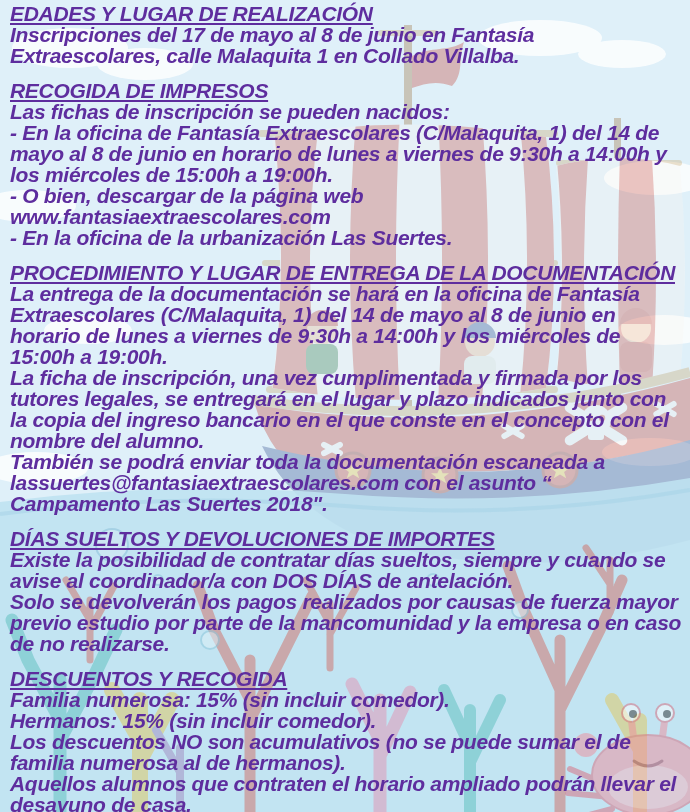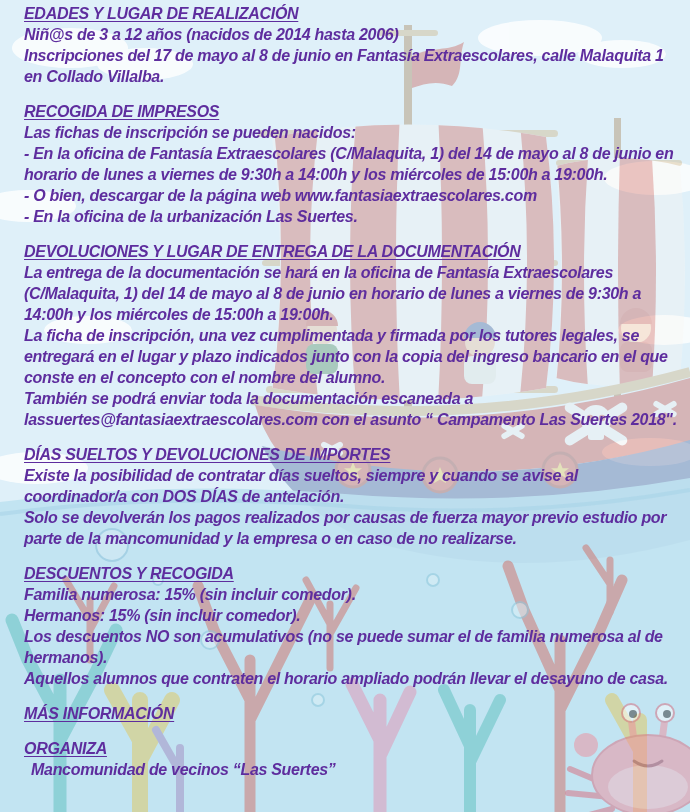--- a/index.html
+++ b/index.html
@@ -9,24 +9,23 @@
     font-family:"Liberation Sans",sans-serif;
   }
   .bg{position:absolute;inset:0;z-index:0;}
   .content{
     position:absolute;inset:0;z-index:1;
     box-sizing:border-box;
     padding:3px 8px 0 10px;
     color:#5e2d9e;
     font-style:italic;
     font-weight:bold;
-    font-size:16px;
+    font-size:21px;
     line-height:21px;
     letter-spacing:-0.3px;
-    margin-left:14px;
   }
   section{margin:0 0 14px 0;}
   .heading{
     margin:0;
     text-decoration:underline;
     text-underline-offset:2px;
   }
   p{margin:0;}
   .indent{padding-left:7px;}
 </style>
@@ -177,34 +176,33 @@
       <circle cx="19" cy="-61" r="4" fill="#333333"></circle>
     </g>
     <path d="M-14,-14 Q0,-4 14,-14" stroke="#a33d52" stroke-width="3" fill="none" stroke-linecap="round"></path>
   </g>
 </svg>
 
 <div class="content">
 
   <section>
     <div class="heading">EDADES Y LUGAR DE REALIZACIÓN</div>
-    <p>Niñ@s de 3 a 12 años (nacidos de 2014 hasta 2006)</p>
     <p>Inscripciones del 17 de mayo al 8 de junio en Fantasía Extraescolares, calle Malaquita 1 en Collado Villalba.</p>
   </section>
 
   <section>
     <div class="heading">RECOGIDA DE IMPRESOS</div>
     <p>Las fichas de inscripción se pueden nacidos:</p>
     <p>- En la oficina de Fantasía Extraescolares (C/Malaquita, 1) del 14 de mayo al 8 de junio en horario de lunes a viernes de 9:30h a 14:00h y los miércoles de 15:00h a 19:00h.</p>
     <p>- O bien, descargar de la página web www.fantasiaextraescolares.com</p>
     <p>- En la oficina de la urbanización Las Suertes.</p>
   </section>
 
   <section>
-    <div class="heading">DEVOLUCIONES Y LUGAR DE ENTREGA DE LA DOCUMENTACIÓN</div>
+    <div class="heading">PROCEDIMIENTO Y LUGAR DE ENTREGA DE LA DOCUMENTACIÓN</div>
     <p>La entrega de la documentación se hará en la oficina de Fantasía Extraescolares (C/Malaquita, 1) del 14 de mayo al 8 de junio en horario de lunes a viernes de 9:30h a 14:00h y los miércoles de 15:00h a 19:00h.</p>
     <p>La ficha de inscripción, una vez cumplimentada y firmada por los tutores legales, se entregará en el lugar y plazo indicados junto con la copia del ingreso bancario en el que conste en el concepto con el nombre del alumno.</p>
     <p>También se podrá enviar toda la documentación escaneada a lassuertes@fantasiaextraescolares.com con el asunto “ Campamento Las Suertes 2018".</p>
   </section>
 
   <section>
     <div class="heading">DÍAS SUELTOS Y DEVOLUCIONES DE IMPORTES</div>
     <p>Existe la posibilidad de contratar días sueltos, siempre y cuando se avise al coordinador/a con DOS DÍAS de antelación.</p>
     <p>Solo se devolverán los pagos realizados por causas de fuerza mayor previo estudio por parte de la mancomunidad y la empresa o en caso de no realizarse.</p>
   </section>

